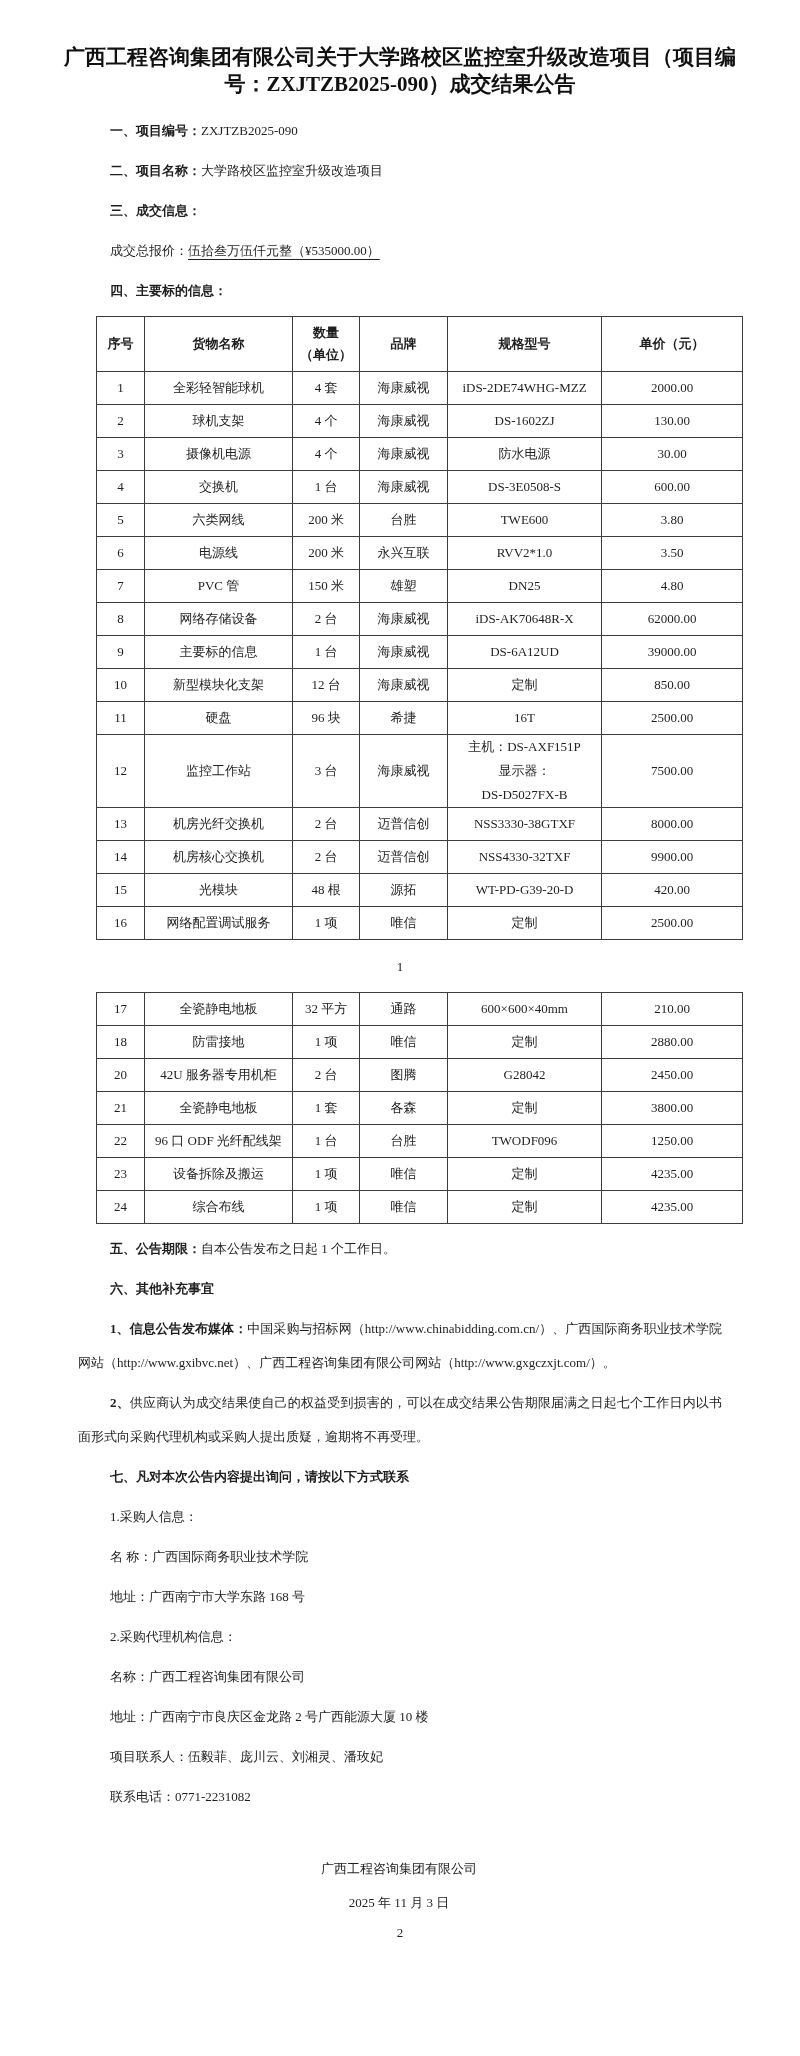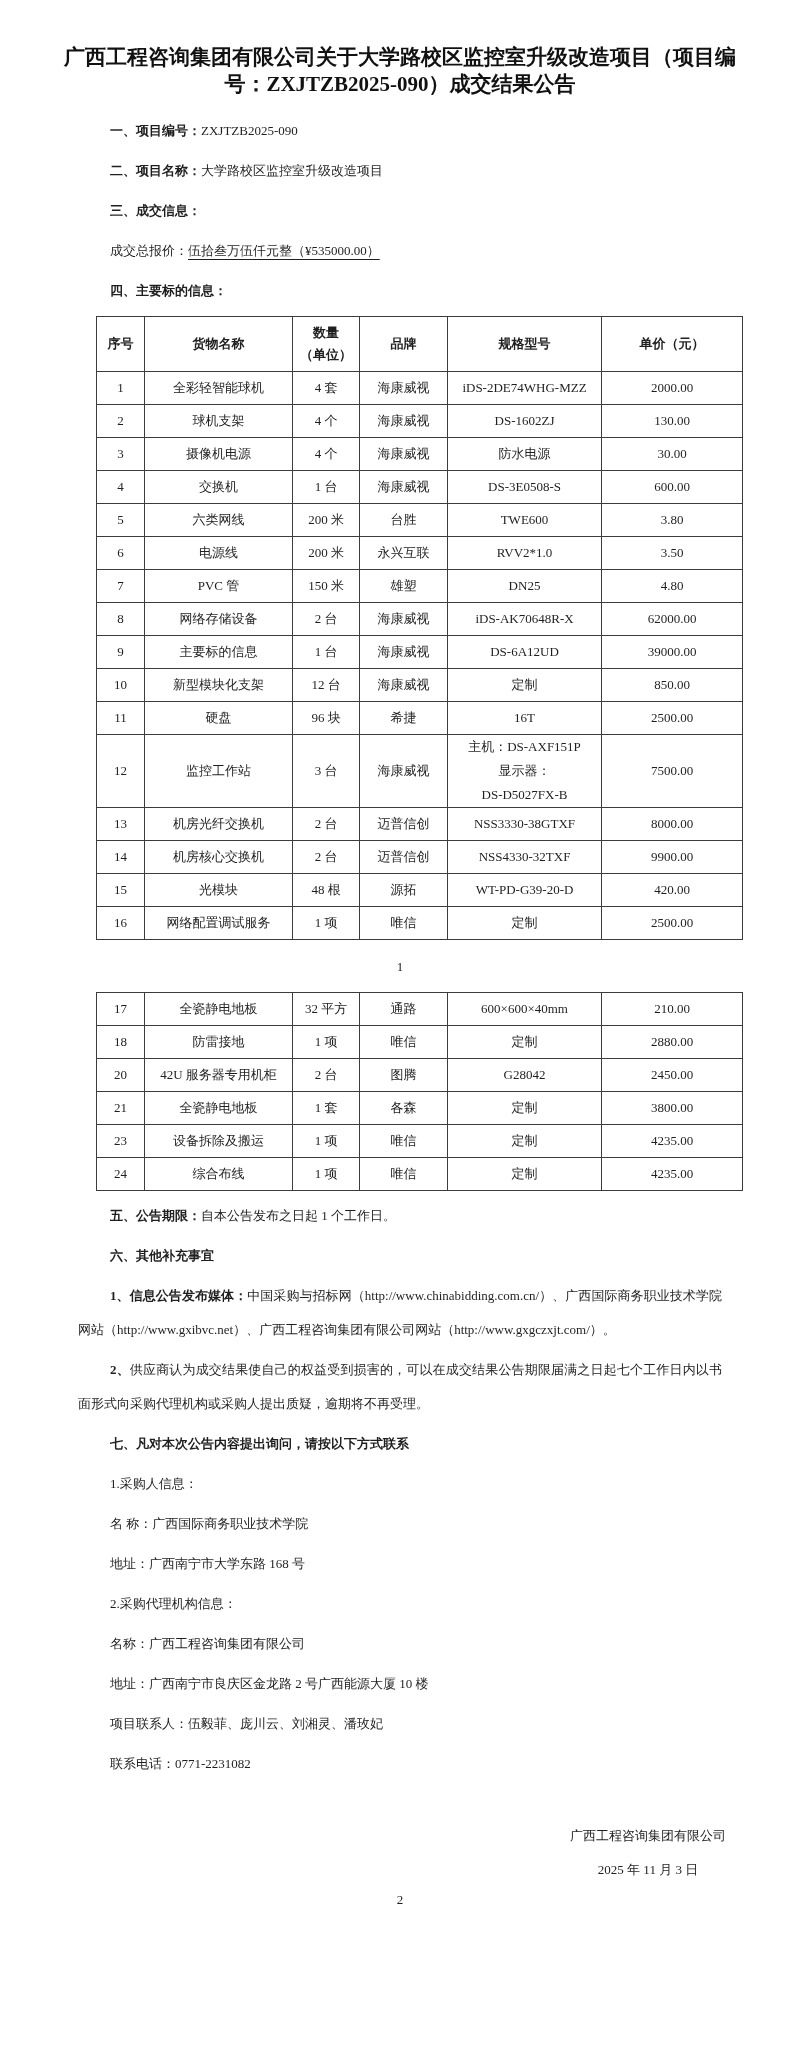--- a/index.html
+++ b/index.html
@@ -25,21 +25,21 @@
     border:1px solid #3c3c3c;text-align:center;vertical-align:middle;
     font-size:13px;padding:0 2px;overflow:hidden;
   }
   th{font-weight:bold;height:54px;line-height:22px;white-space:pre-line;}
   td{height:32px;line-height:24px;white-space:pre-line;}
   .pageno{text-align:center;line-height:22px;margin:16px 0 14px 0;}
   .pageno2{text-align:center;line-height:22px;margin-top:2px;}
   .tbl-gap{margin-top:8px;}
   .sig-block{
     margin-top:38px;margin-right:2px;
-    display:flex;flex-direction:column;align-items:flex-end;
+    display:flex;flex-direction:column;
   }
   .sig-inner{display:inline-block;text-align:center;}
   .sig-inner div{line-height:34px;}
 </style>
 </head>
 <body>
 
 <div class="page">
 
   <h1 class="doc-title">广西工程咨询集团有限公司关于大学路校区监控室升级改造项目（项目编号：ZXJTZB2025-090）成交结果公告</h1>
@@ -250,20 +250,28 @@
         </tr>
         <tr>
           <td>21</td>
           <td>全瓷静电地板</td>
           <td>1 套</td>
           <td>各森</td>
           <td>定制</td>
           <td>3800.00</td>
         </tr>
         <tr>
+          <td>22</td>
+          <td>96 口 ODF 光纤配线架</td>
+          <td>1 台</td>
+          <td>台胜</td>
+          <td>TWODF096</td>
+          <td>1250.00</td>
+        </tr>
+        <tr>
           <td>23</td>
           <td>设备拆除及搬运</td>
           <td>1 项</td>
           <td>唯信</td>
           <td>定制</td>
           <td>4235.00</td>
         </tr>
         <tr>
           <td>24</td>
           <td>综合布线</td>

